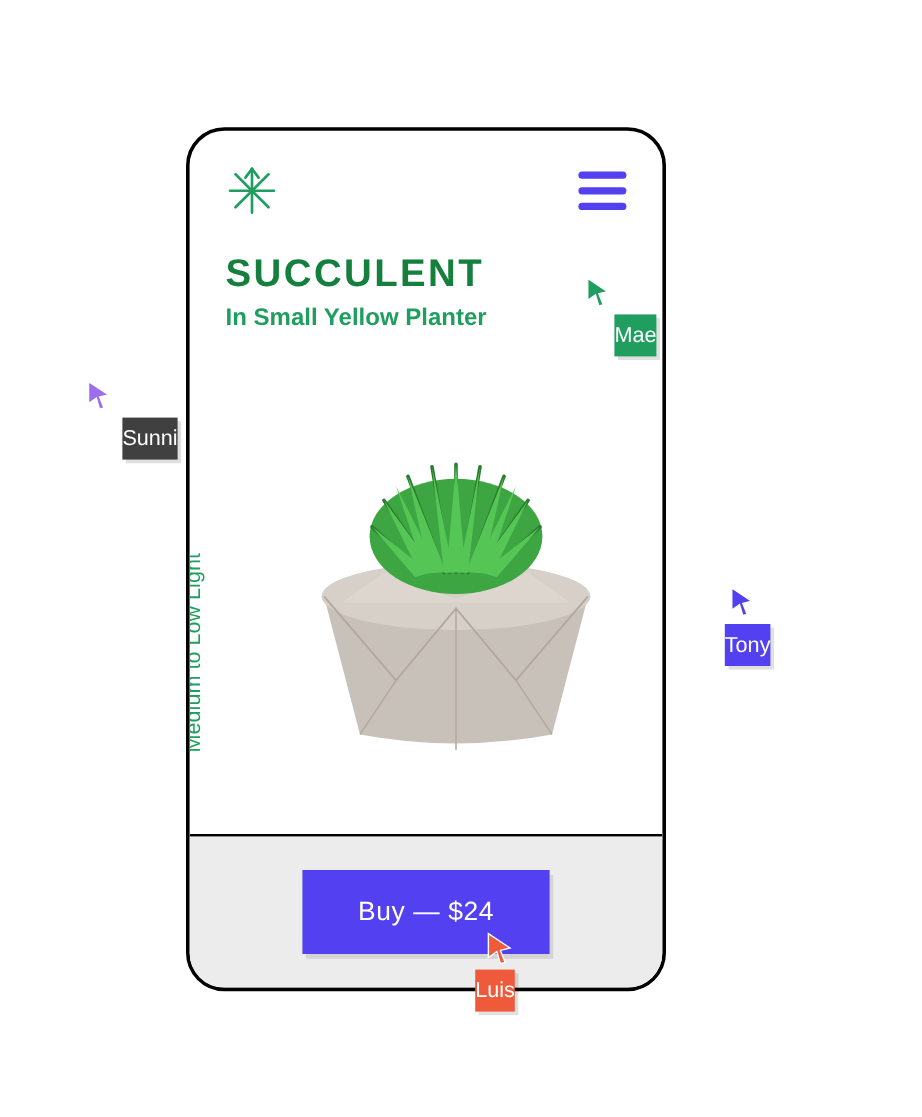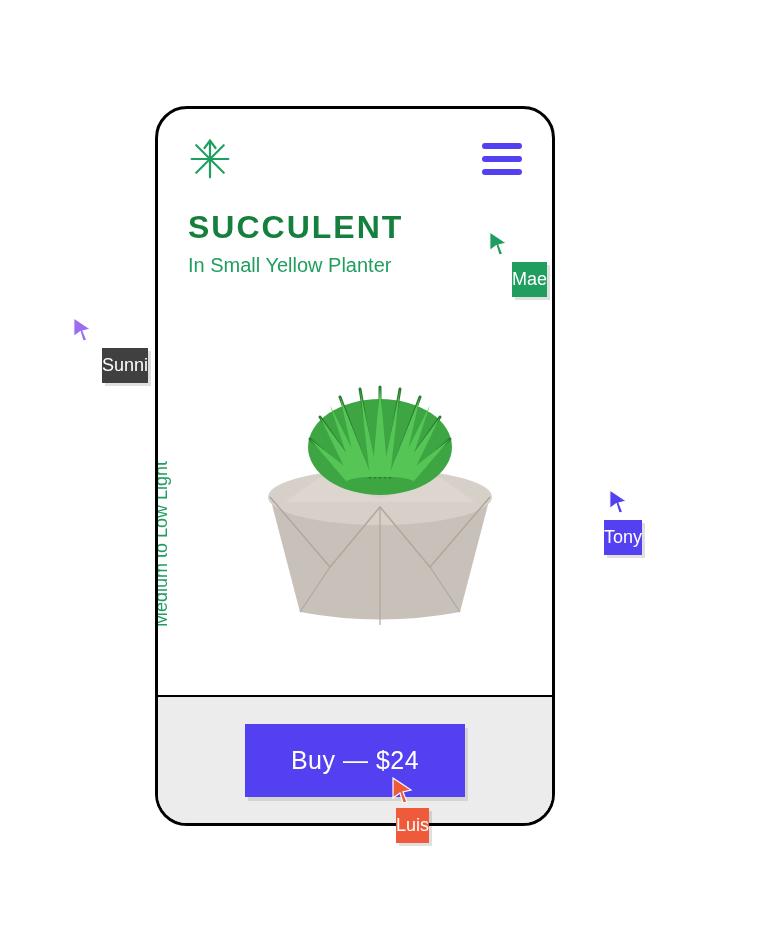--- a/index.html
+++ b/index.html
@@ -57,21 +57,21 @@
     .product-title {
       color: #15803d;
       font-size: 32px;
       font-weight: 600;
       letter-spacing: 2px;
       margin-bottom: 8px;
     }
     .product-subtitle {
       color: #1f9e5f;
       font-size: 20px;
-      font-weight: 400;
+      font-weight: 700;
     }
     .image-area {
       position: relative;
       height: 380px;
     }
     .vertical-text {
       position: absolute;
       left: 14px;
       bottom: 30px;
       transform: rotate(-90deg);
@@ -97,21 +97,21 @@
       border-top: 2px solid #000;
       display: flex;
       align-items: center;
       justify-content: center;
     }
     .buy-btn {
       background: #5340f0;
       color: #fff;
       border: none;
       padding: 22px 46px;
-      font-size: 25px;
+      font-size: 22px;
       font-weight: 500;
       cursor: pointer;
       letter-spacing: 0.5px;
       box-shadow: 3px 4px 0 rgba(0,0,0,0.1);
     }
     
     .cursor-group {
       position: absolute;
       display: flex;
       flex-direction: column;
@@ -128,21 +128,21 @@
       padding: 7px 0;
       margin-top: 6px;
       box-shadow: 3px 3px 0 rgba(0,0,0,0.12);
     }
     .sunni { left: 72px; top: 316px; }
     .sunni .cursor-label { background: #404040; margin-left: 30px; }
     .mae { left: 488px; top: 230px; }
     .mae .cursor-label { background: #1f9e5f; margin-left: 24px; }
     .tony { left: 608px; top: 488px; }
     .tony .cursor-label { background: #5340f0; margin-left: -4px; }
-    .luis { position:absolute; left: 376px; top: 776px; display:flex; flex-direction:column; align-items:center;}
+    .luis { position:absolute; left: 376px; top: 776px; display:flex; flex-direction:column; align-items:flex-end;}
     .luis .arrow { width:24px; height:28px; }
     .luis .cursor-label { background: #ee5a3a; margin-left: 20px; margin-top:4px;}
   </style>
 </head>
 <body>
 
 <div class="phone-frame">
 
   <div class="phone-header">
     <div class="logo">

